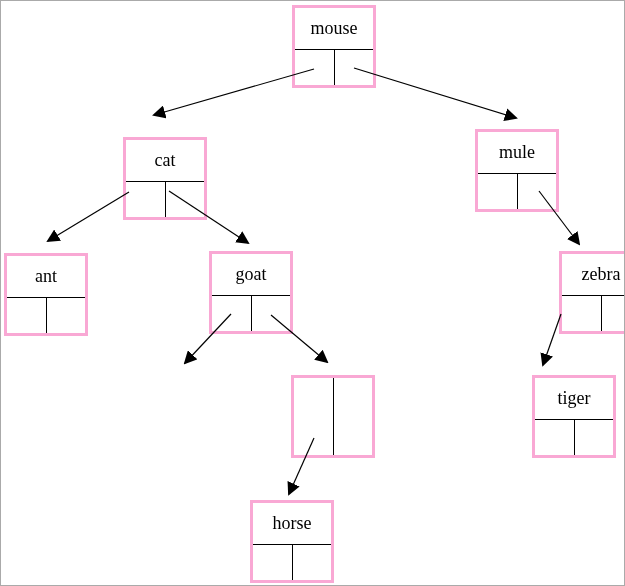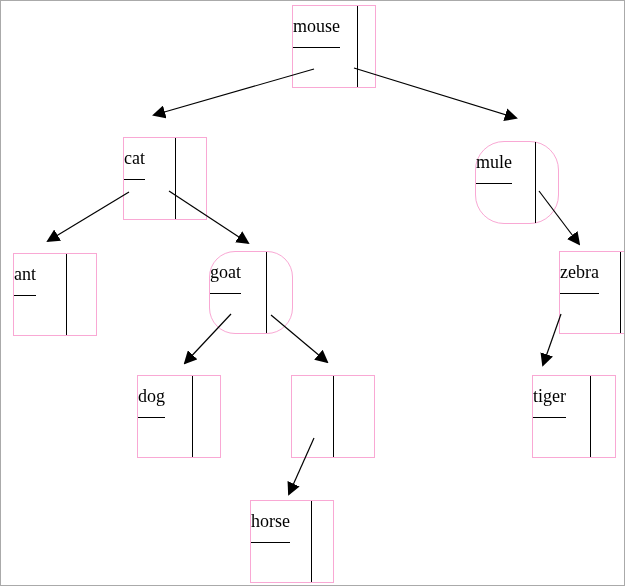--- a/index.html
+++ b/index.html
@@ -23,24 +23,24 @@
     width: 623px;
     height: 584px;
     pointer-events: none;
     z-index: 2;
   }
   .node {
     position: absolute;
     width: 84px;
     height: 83px;
     box-sizing: border-box;
-    border: 1px solid #f9a8d4;
+    border: 3px solid #f9a8d4;
     background: #ffffff;
     display: flex;
-    flex-direction: row;
+    flex-direction: column;
     z-index: 1;
   }
   .node-label {
     height: 42px;
     box-sizing: border-box;
     border-bottom: 1px solid #000000;
     display: flex;
     align-items: center;
     justify-content: center;
     font-size: 18px;
@@ -52,23 +52,23 @@
   }
   .node-cell {
     flex: 1;
   }
   .node-cell.left {
     border-right: 1px solid #000000;
   }
   
   .pos-mouse { left: 291px; top: 4px; }
   .pos-cat   { left: 105px; top: 136px; margin-left: 17px; }
-  .pos-mule  { left: 474px; top: 140px; border-radius: 29px; }
-  .pos-ant   { left: 12px;   top: 252px; font-family: Liberation Serif, serif; }
-  .pos-goat  { left: 208px; top: 250px; border-radius: 26px; }
+  .pos-mule  { left: 474px; top: 128px; }
+  .pos-ant   { left: 3px;   top: 252px; font-family: Liberation Serif, serif; }
+  .pos-goat  { left: 208px; top: 250px; }
   .pos-zebra { left: 558px; top: 250px; }
   .pos-dog   { left: 136px; top: 374px; }
   .pos-lion  { left: 290px; top: 374px; }
   .pos-tiger { left: 497px; top: 374px; margin-left: 34px; }
   .pos-horse { left: 249px; top: 499px; }
 </style>
 </head>
 <body>
 
 <div class="canvas">
@@ -131,27 +131,20 @@
   </div>
 
   <div class="node pos-zebra">
     <div class="node-label">zebra</div>
     <div class="node-cells">
       <div class="node-cell left"></div>
       <div class="node-cell right"></div>
     </div>
   </div>
 
-  <div class="node pos-dog">
-    <div class="node-label">dog</div>
-    <div class="node-cells">
-      <div class="node-cell left"></div>
-      <div class="node-cell right"></div>
-    </div>
-  </div>
 
   <div class="node pos-lion">
     <div class="node-cells">
       <div class="node-cell left"></div>
       <div class="node-cell right"></div>
     </div>
   </div>
 
   <div class="node pos-tiger">
     <div class="node-label">tiger</div>

